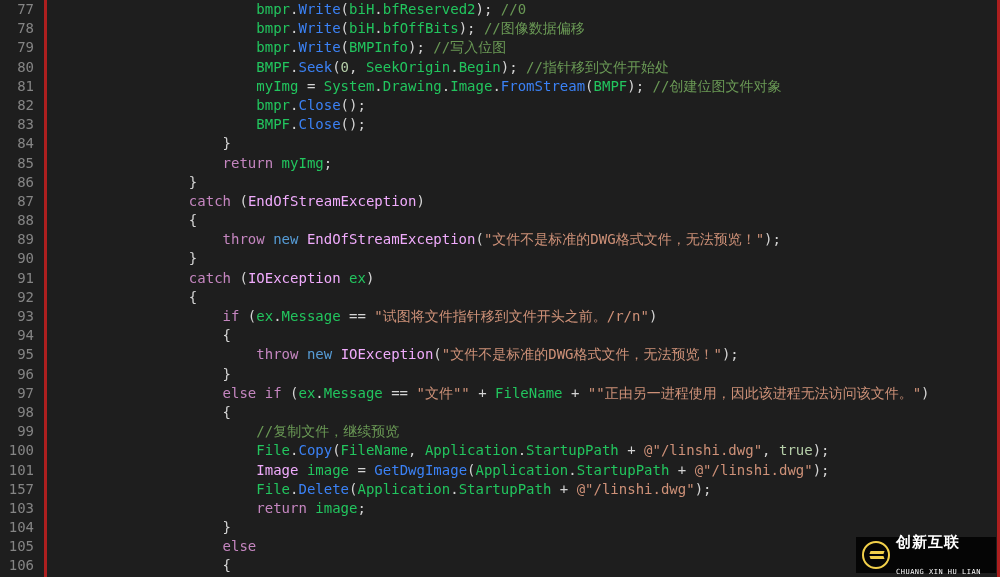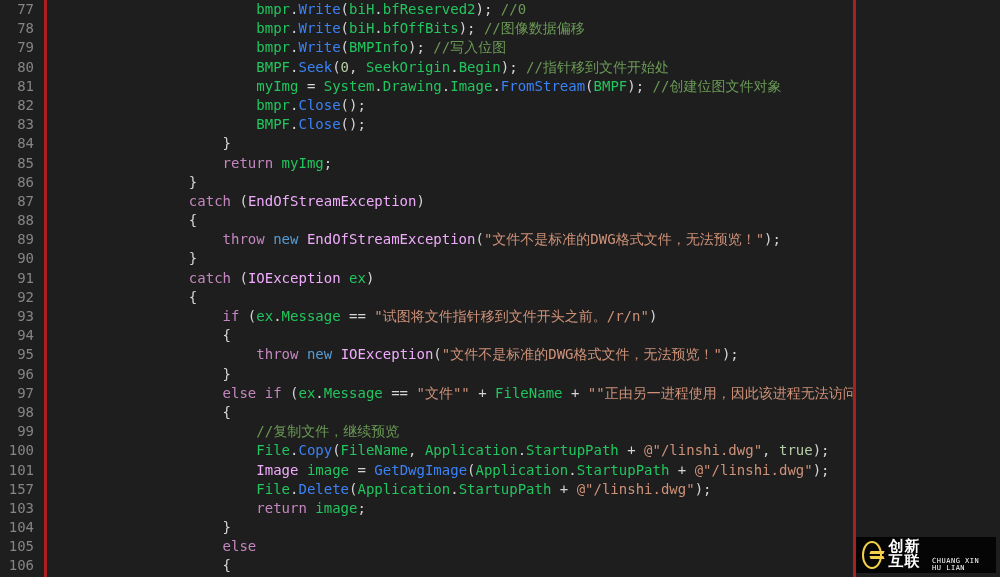--- a/index.html
+++ b/index.html
@@ -7,21 +7,21 @@
   body {
     font-family: "Consolas", "Menlo", "Microsoft YaHei", monospace;
     font-size: 14px;
     line-height: 19.2px;
     color: #d4d4d4;
     background: #1e1e1e;
     position: relative;
   }
   .editor {
     display: flex;
-    width: 856px;
+    width: 1000px;
     height: 577px;
     position: relative;
   }
   .gutter {
     width: 42px;
     background: #1e1e1e;
     color: #858585;
     text-align: right;
     padding-right: 8px;
     user-select: none;
@@ -80,21 +80,21 @@
   .footer-logo .mark::after {
     content: "";
     position: absolute;
     left: 6px;
     width: 14px;
     height: 3px;
     background: #f2d04a;
   }
   .footer-logo .mark::before { top: 8px; transform: skewX(-20deg); }
   .footer-logo .mark::after  { bottom: 8px; transform: skewX(20deg); }
-  .footer-logo .txt { display: flex; flex-direction: row; line-height: 1; }
+  .footer-logo .txt { display: flex; flex-direction: column; line-height: 1; }
   .footer-logo .cn { color: #fff; font-size: 15px; font-weight: 600; letter-spacing: 1px; }
   .footer-logo .en { color: #fff; font-size: 7px; letter-spacing: 0.5px; margin-top: 19px; }
 </style>
 </head>
 <body>
 
 <div class="editor">
   <div class="gutter" id="gutter">
       <div>77</div>
       <div>78</div>

